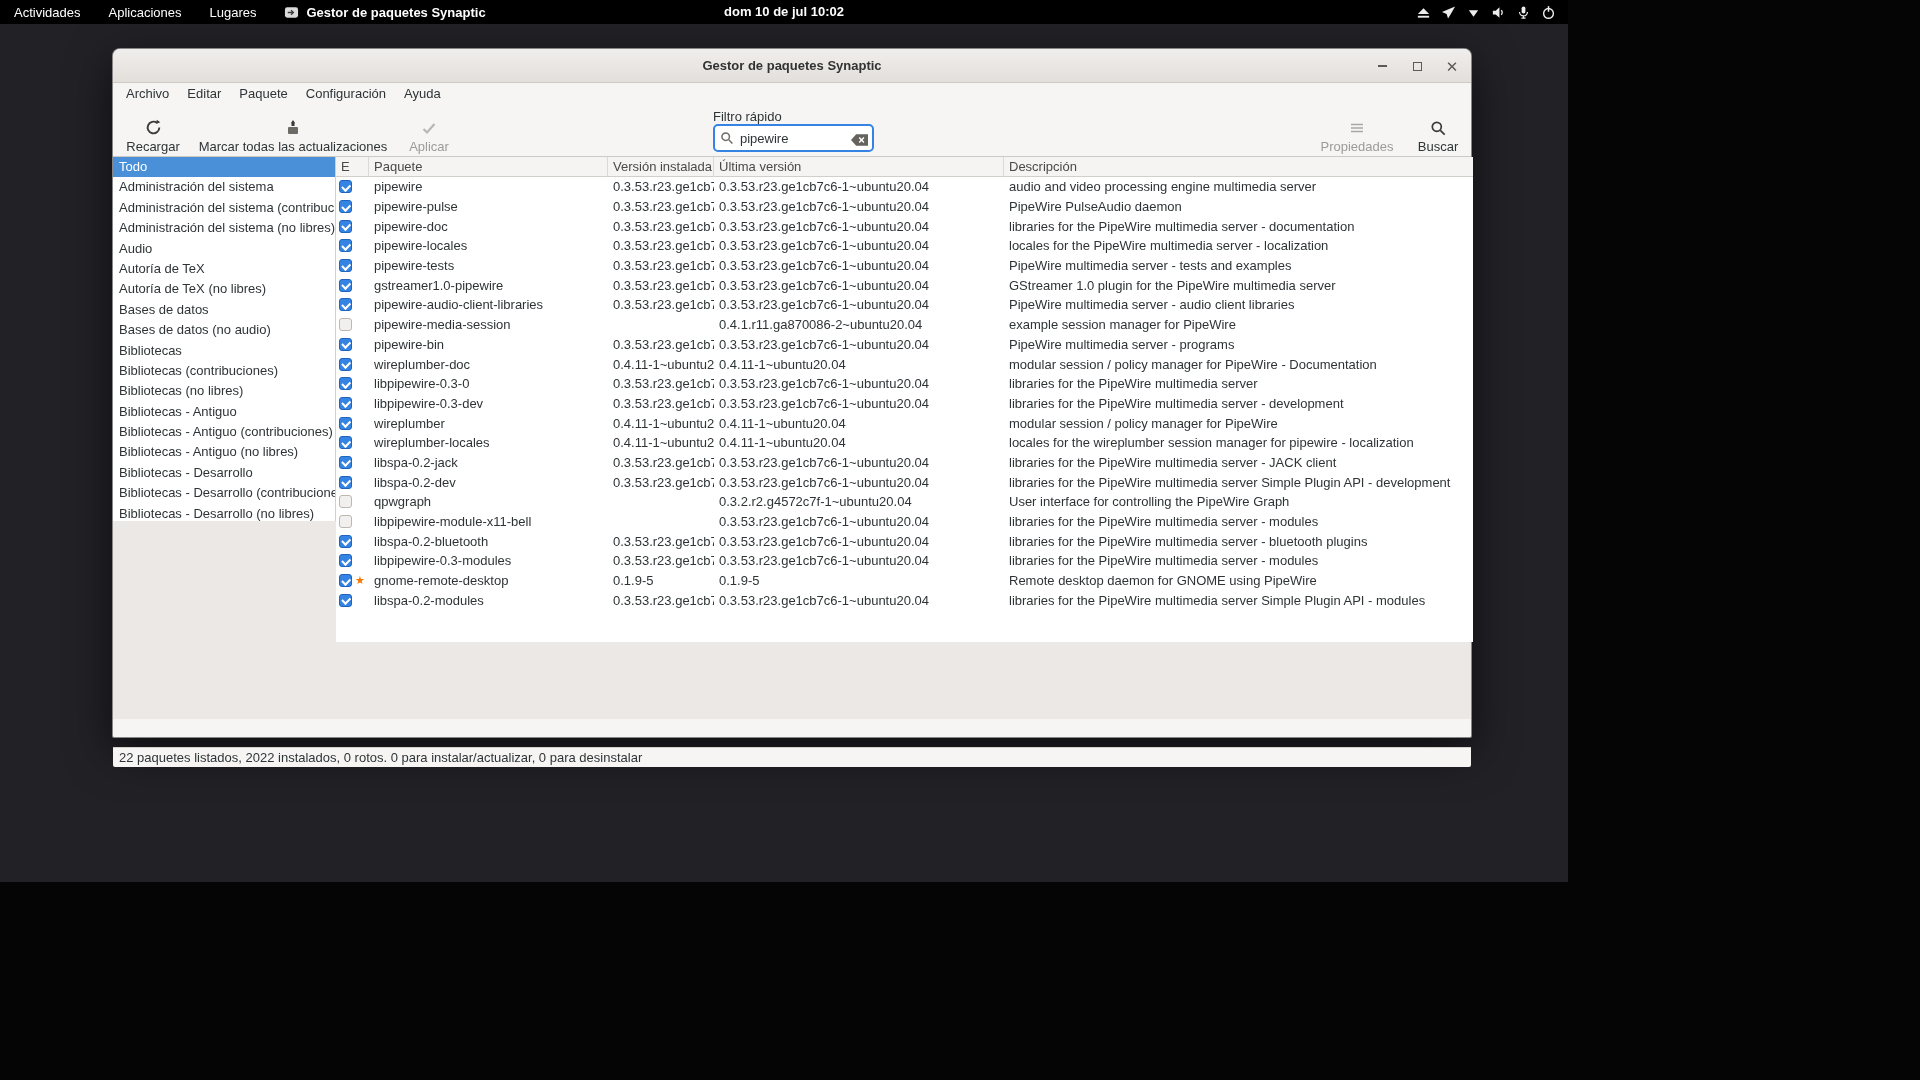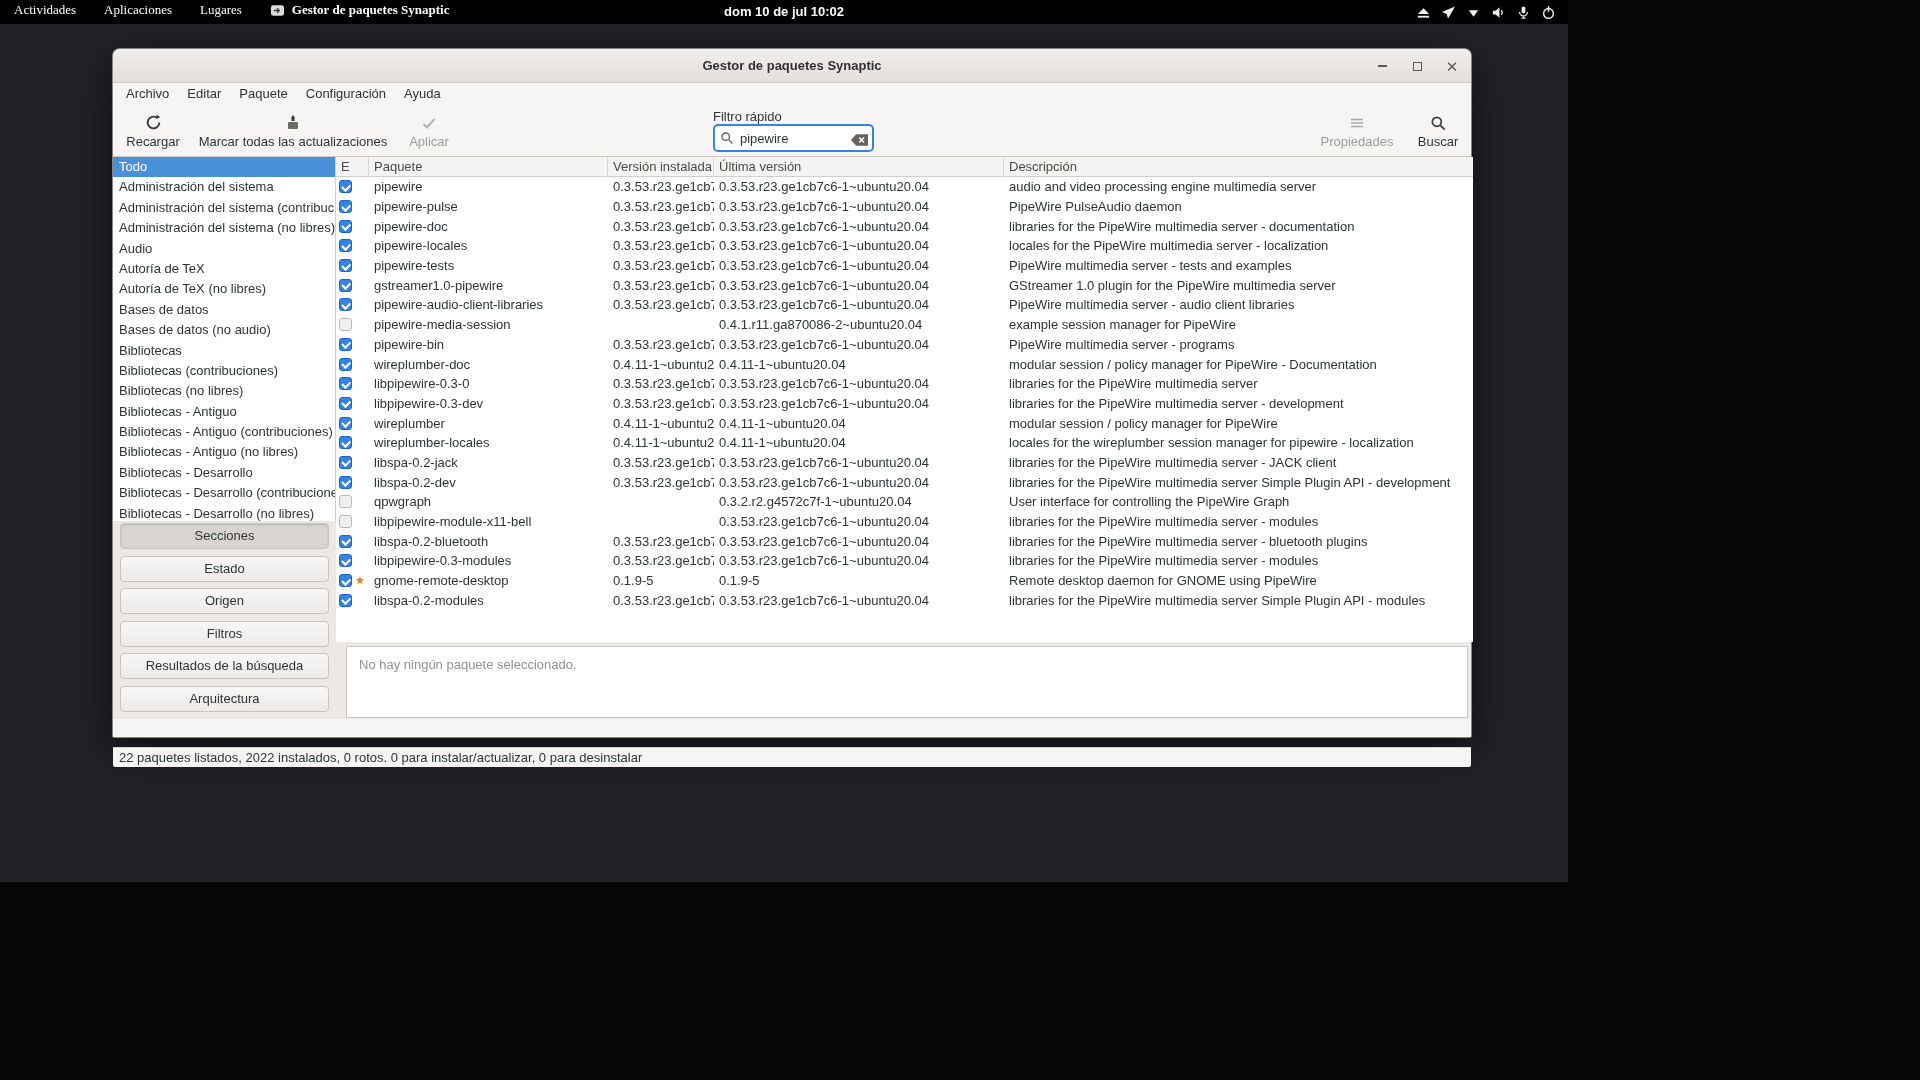--- a/index.html
+++ b/index.html
@@ -1,21 +1,21 @@
 <!DOCTYPE html>
 <html><head>
 <meta charset="utf-8">
 <style>
   *{box-sizing:border-box;margin:0;padding:0;}
   html,body{width:1920px;height:1080px;background:#050505;font-family:"Liberation Sans",sans-serif;overflow:hidden;}
   .screen{position:absolute;left:0;top:0;width:1568px;height:882px;background:#212126;}
 
   
   .topbar{position:absolute;left:0;top:0;width:1568px;height:24px;background:#000;color:#fff;font-size:13px;}
-  .topbar-left{position:absolute;left:0;top:0;height:20px;display:flex;align-items:center;font-family:Liberation Serif, serif;}
+  .topbar-left{position:absolute;left:0;top:0;height:20px;display:flex;}
   .tb-item{padding:0 14px;height:24px;display:flex;align-items:center;cursor:default;}
   .tb-app{display:flex;align-items:center;gap:7px;font-weight:bold;}
   .tb-appicon{width:15px;height:15px;display:inline-flex;}
   .topbar-clock{position:absolute;left:0;top:0;width:100%;height:31px;text-align:center;line-height:24px;font-weight:bold;pointer-events:none;}
   .status-icons{position:absolute;right:12px;top:0;height:24px;display:flex;align-items:center;gap:9px;}
   .sicon{width:16px;height:16px;display:inline-flex;align-items:center;justify-content:center;}
 
   
   .window{position:absolute;left:112px;top:48px;width:1360px;height:690px;background:#f6f5f4;
           border:1px solid rgba(0,0,0,.45);border-radius:8px 8px 2px 2px;
@@ -27,21 +27,21 @@
   .wc{width:18px;height:18px;display:flex;align-items:center;justify-content:center;cursor:default;}
   .wc-min{width:9px;height:2px;background:#5c5a57;display:inline-block;}
   .wc-max{width:9px;height:9px;border:1.5px solid #5c5a57;display:inline-block;}
   .wc-close{font-size:15px;line-height:1;}
 
   .menubar{position:absolute;left:0;top:34px;width:100%;height:22px;background:#f6f5f4;display:flex;padding-left:4px;}
   .menu-item{padding:0 9px;line-height:22px;font-size:13px;color:#2e3436;cursor:default;text-align:right;}
 
   .toolbar{position:absolute;left:0;top:56px;width:100%;height:52px;background:#f6f5f4;border-bottom:1px solid #cfc9c4;}
   .tb-buttons{position:absolute;left:0;top:3px;display:flex;height:46px;}
-  .tool-btn{display:flex;flex-direction:column;align-items:center;justify-content:center;gap:3px;font-size:13px;color:#2e3436;cursor:default;}
+  .tool-btn{display:flex;flex-direction:column;align-items:center;justify-content:flex-end;gap:3px;font-size:13px;color:#2e3436;cursor:default;}
   .tool-btn.disabled{color:#9d9b97;}
   .tool-btn .ticon{height:18px;display:flex;align-items:flex-end;}
   .w-reload{width:80px;} .w-markall{width:200px;} .w-apply{width:72px;}
   .btn-properties{position:absolute;left:1199px;top:3px;width:90px;height:46px;}
   .btn-search{position:absolute;left:1290px;top:3px;width:70px;height:46px;}
 
   .filter-label{position:absolute;left:600px;top:4px;font-size:13px;color:#2e3436;}
   .entry-wrap{position:absolute;left:600px;top:19px;width:161px;height:28px;}
   .entry-wrap input{width:100%;height:100%;border:2px solid #3584e4;border-radius:5px;background:#fff;
                     padding:0 26px 0 25px;font-size:13px;color:#2e3436;outline:none;font-family:"Liberation Sans",sans-serif;}
@@ -253,28 +253,20 @@
           <div class="side-item">Bibliotecas</div>
           <div class="side-item">Bibliotecas (contribuciones)</div>
           <div class="side-item">Bibliotecas (no libres)</div>
           <div class="side-item">Bibliotecas - Antiguo</div>
           <div class="side-item">Bibliotecas - Antiguo (contribuciones)</div>
           <div class="side-item">Bibliotecas - Antiguo (no libres)</div>
           <div class="side-item">Bibliotecas - Desarrollo</div>
           <div class="side-item">Bibliotecas - Desarrollo (contribuciones)</div>
           <div class="side-item">Bibliotecas - Desarrollo (no libres)</div>
         </div>
-      <div class="side-buttons">
-          <div class="side-btn active">Secciones</div>
-          <div class="side-btn">Estado</div>
-          <div class="side-btn">Origen</div>
-          <div class="side-btn">Filtros</div>
-          <div class="side-btn">Resultados de la búsqueda</div>
-          <div class="side-btn">Arquitectura</div>
-        </div>
 
       <div class="table-area">
         <div class="thead">
             <div class="hc c0">E</div>
             <div class="hc c1">Paquete</div>
             <div class="hc c2">Versión instalada</div>
             <div class="hc c3">Última versión</div>
             <div class="hc c4">Descripción</div>
           </div>
         <div class="tbody">
@@ -473,22 +465,19 @@
                 <span class="cb on"></span>
               </div>
               <div class="cell cn">libspa-0.2-modules</div>
               <div class="cell ci">0.3.53.r23.ge1cb7c</div>
               <div class="cell cl">0.3.53.r23.ge1cb7c6-1~ubuntu20.04</div>
               <div class="cell cd">libraries for the PipeWire multimedia server Simple Plugin API - modules</div>
             </div>
           </div>
       </div>
 
-      <div class="detail">
-        <div class="detail-text">No hay ningún paquete seleccionado.</div>
-      </div>
     </div>
 
     <div class="statusbar">22 paquetes listados, 2022 instalados, 0 rotos. 0 para instalar/actualizar, 0 para desinstalar</div>
   </div>
 
 
 </div>
 
 </body></html>

